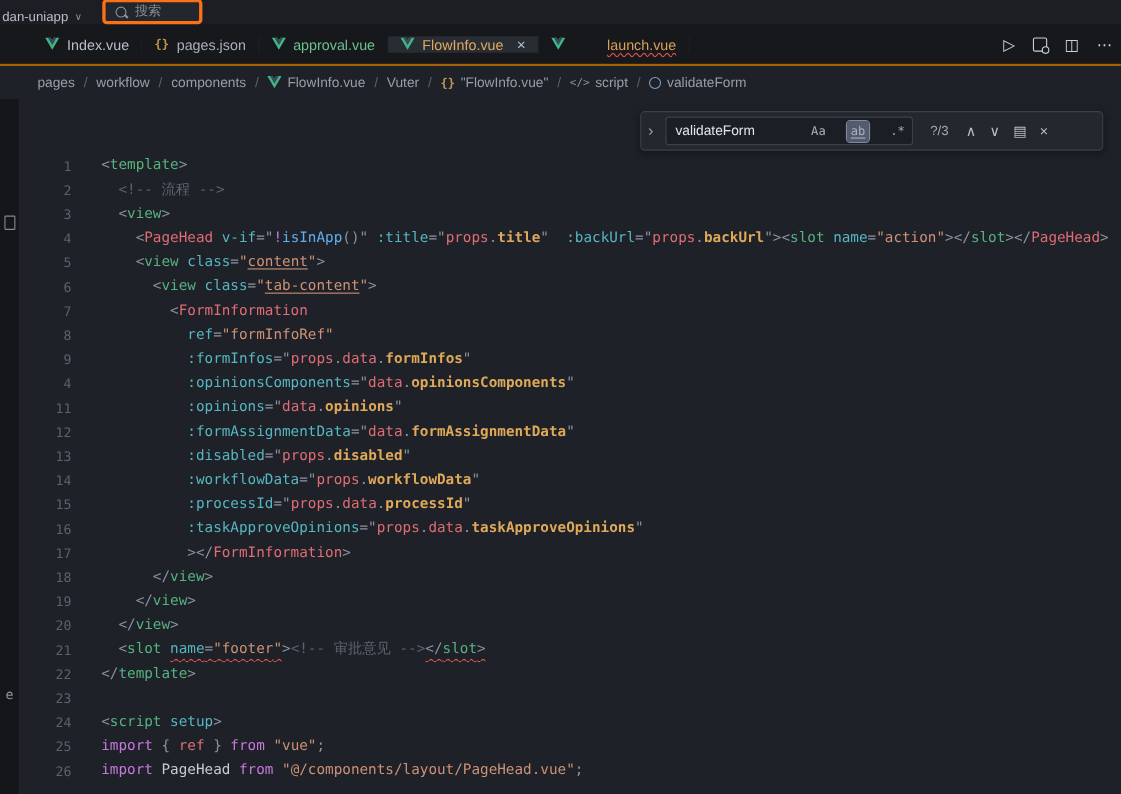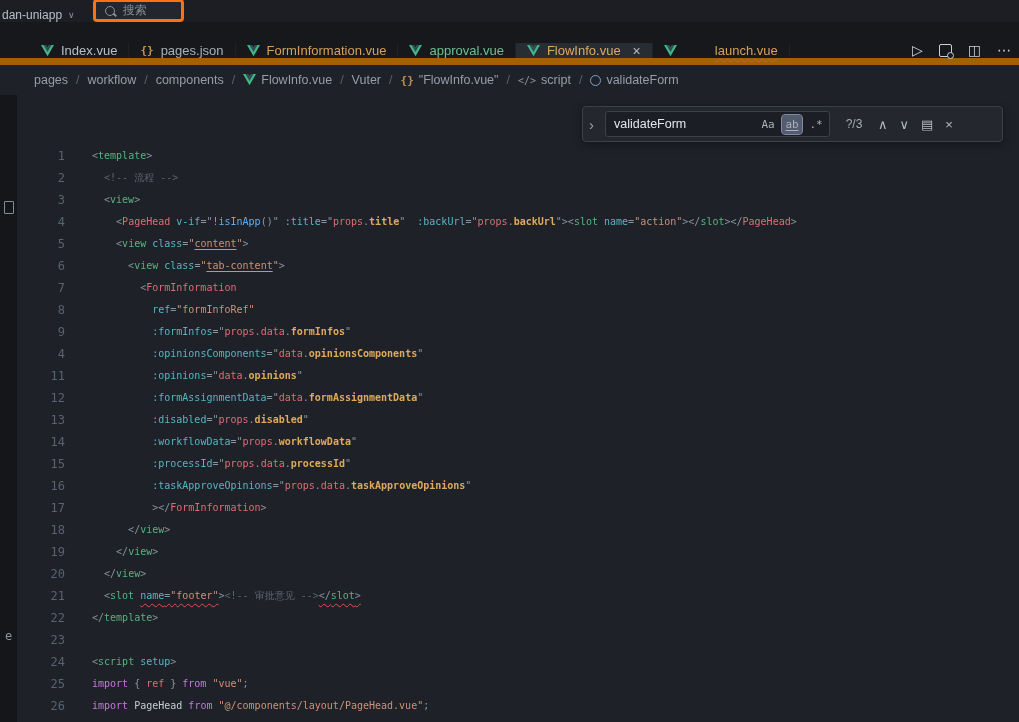--- a/index.html
+++ b/index.html
@@ -9,21 +9,21 @@
   
   .titlebar{height:22px;background:#1c1e23;display:flex;align-items:flex-end;font-size:12px;color:#b9bfc9}
   .project{display:flex;align-items:center;gap:6px;padding-left:2px;cursor:pointer}
   .caret{color:#8b919c;font-size:9px}
   .searchpill{display:flex;align-items:center;gap:8px;background:#23262c;border:3px solid #f97316;
               border-radius:4px;height:17px;padding:0 34px 0 9px;margin-left:18px;color:#878d98;cursor:pointer}
   .mag{width:8px;height:8px;border:1.5px solid #8b919c;border-radius:50%;position:relative;display:inline-block}
   .mag::after{content:"";position:absolute;width:4px;height:1.5px;background:#8b919c;transform:rotate(45deg);right:-3px;bottom:-1px}
 
   
-  .tabbar{height:36px;background:#16181c;display:flex;align-items:flex-end;border-bottom:7px solid #a16207}
+  .tabbar{height:36px;background:#16181c;display:flex;align-items:center;border-bottom:2px solid #a16207}
   .tabs{display:flex;margin-left:30px}
   .tab{display:flex;align-items:center;gap:7px;padding:0 11px;font-size:13px;border-right:1px solid #1d2025;cursor:pointer;white-space:nowrap}
   .tab.active{background:#282c33}
   .tab .close{margin-left:5px;color:#b6bcc6;font-size:14px;line-height:1}
   .sqerr{text-decoration:underline wavy #e0514c;text-decoration-thickness:1px;text-underline-offset:3px}
   .vicon{display:inline-flex;align-items:center}
   .bicon{color:#c09553;font-weight:700;font-size:11px;font-family:"DejaVu Sans Mono",monospace}
   .cicon{color:#8b93a1;font-size:10px;font-family:"DejaVu Sans Mono",monospace}
   .sicon{width:9px;height:9px;border:1.4px solid #7da3c8;border-radius:50%;display:inline-block}
   .actions{margin-left:auto;display:flex;align-items:center;gap:16px;padding-right:8px;color:#ccd1d9;font-size:14px}
@@ -37,21 +37,21 @@
   .sep{color:#596070}
 
   
   .editor{position:relative;background:#1e2127;height:633px;font-family:"DejaVu Sans Mono",monospace}
   .strip{position:absolute;left:0;top:0;bottom:0;width:17px;background:#14161a}
   .frag1{position:absolute;top:106px;left:4px;width:8px;height:11px;border:1px solid #aab1bc;border-radius:1px;opacity:.75}
   .frag2{position:absolute;top:534px;left:5px;font-size:12px;color:#8b93a1}
   #code{padding-top:50px}
   .line{display:flex;height:22px;line-height:22px}
   .ln{flex:0 0 65px;text-align:right;color:#596270;font-size:12px;user-select:none}
-  .lc{white-space:pre;padding-left:27px;font-size:10px;color:#c6ccd6}
+  .lc{white-space:pre;padding-left:27px;font-size:13px;color:#c6ccd6}
 
   
   .pn{color:#8b93a1}
   .wh{color:#c6ccd6}
   .tag{color:#56b380}
   .cmp{color:#e06c75}
   .attr{color:#56b6c2}
   .str{color:#ce9178}
   .var{color:#e06c75}
   .prop{color:#dfa959;font-weight:700}
@@ -62,21 +62,21 @@
   .sq{text-decoration:underline wavy #e0514c;text-decoration-thickness:1px;text-underline-offset:4px}
 
   
   .find{position:absolute;top:11px;right:16px;width:408px;height:34px;background:#24272e;border:1px solid #3b4049;
         border-radius:4px;display:flex;align-items:center;gap:8px;padding:0 8px 0 3px;
         box-shadow:0 2px 8px rgba(0,0,0,.4);font-family:"Liberation Sans",sans-serif}
   .expand{color:#9aa1ac;font-size:15px;padding:0 3px;cursor:pointer}
   .find-input{display:flex;align-items:center;justify-content:space-between;background:#1b1e24;border:1px solid #3b4049;
               border-radius:3px;height:24px;padding:0 3px 0 8px;width:212px;cursor:text}
   .find-query{font-size:12.5px;color:#e2e6ec}
-  .toggles{display:flex;gap:4px}
+  .toggles{display:flex;gap:16px}
   .toggle{width:20px;height:19px;display:flex;align-items:center;justify-content:center;font-size:11px;color:#aab1bc;
           border-radius:3px;font-family:"DejaVu Sans Mono",monospace;cursor:pointer}
   .toggle.word{text-decoration:underline;text-underline-offset:2px}
   .toggle.active{background:#535b6e;outline:1px solid #8089a0}
   .count{font-size:12px;color:#a4abb6;min-width:32px;text-align:center}
   .navgrp{display:flex;align-items:center;gap:12px;color:#b6bcc6;font-size:13px}
   .navgrp>span{cursor:pointer}
 </style>
 </head>
 <body>
@@ -107,29 +107,20 @@
         <span class="bicon">{}</span>
         <span class="label" style="color: rgb(169, 176, 186);">pages.json</span>
       </div>
       <div class="tab">
         <span class="vicon">
           <svg width="13" height="12" viewBox="0 0 24 22">
             <path d="M14.9 0 12 5 9.1 0H0l12 20.8L24 0Z" fill="#41b883"></path>
             <path d="M14.9 0 12 5 9.1 0H4.6L12 12.9 19.4 0Z" fill="#34495e"></path>
           </svg>
         </span>
-        <span class="label" style="color: rgb(216, 160, 90);">FormInformation.vue</span>
-      </div>
-      <div class="tab">
-        <span class="vicon">
-          <svg width="13" height="12" viewBox="0 0 24 22">
-            <path d="M14.9 0 12 5 9.1 0H0l12 20.8L24 0Z" fill="#41b883"></path>
-            <path d="M14.9 0 12 5 9.1 0H4.6L12 12.9 19.4 0Z" fill="#34495e"></path>
-          </svg>
-        </span>
         <span class="label" style="color: rgb(111, 191, 143);">approval.vue</span>
       </div>
       <div class="tab active">
         <span class="vicon">
           <svg width="13" height="12" viewBox="0 0 24 22">
             <path d="M14.9 0 12 5 9.1 0H0l12 20.8L24 0Z" fill="#41b883"></path>
             <path d="M14.9 0 12 5 9.1 0H4.6L12 12.9 19.4 0Z" fill="#34495e"></path>
           </svg>
         </span>
         <span class="label" style="color: rgb(224, 169, 94);">FlowInfo.vue</span>

